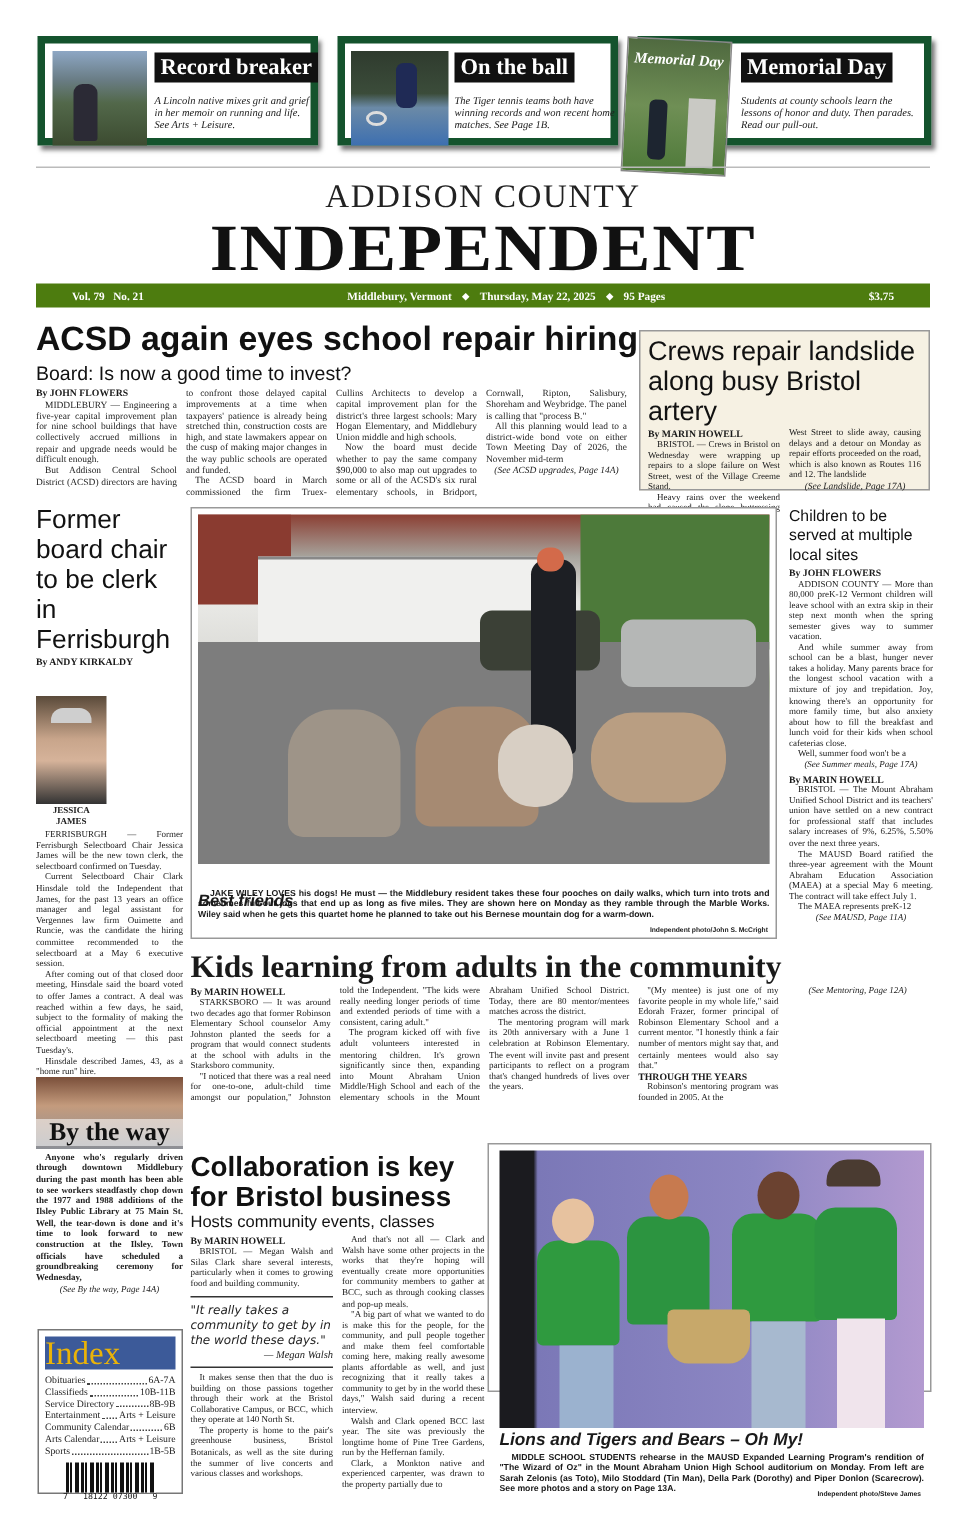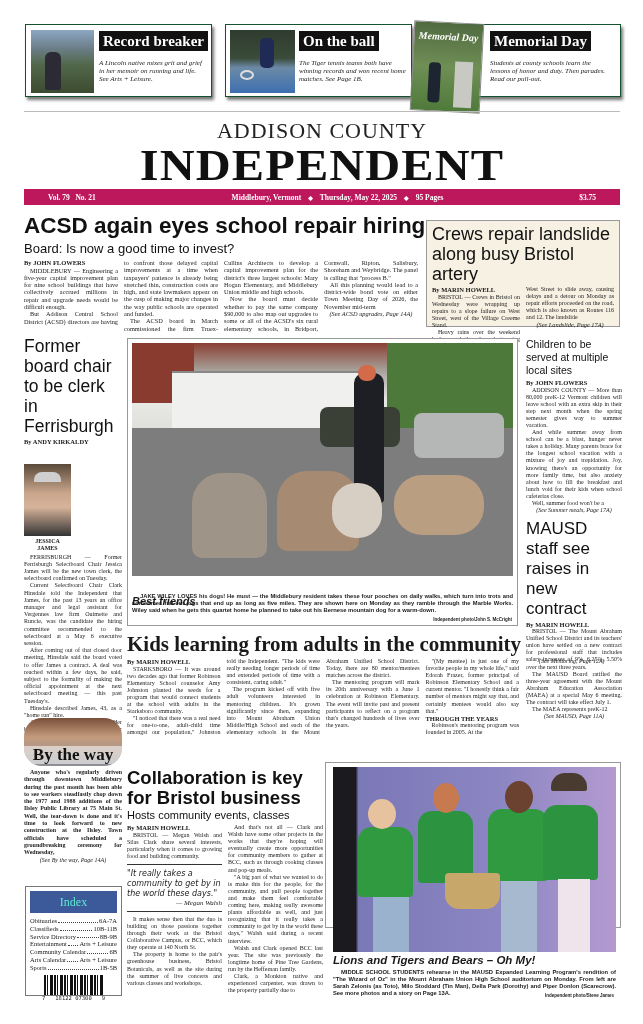--- a/index.html
+++ b/index.html
@@ -8,40 +8,40 @@
   .abs { position: absolute; }
   .serif { font-family: "Liberation Serif", serif; }
   .body-text { font-family: "Liberation Serif", serif; font-size: 6.3px; line-height: 7.3px; text-align: justify; color: #222; }
   .body-text p { text-indent: 6px; }
   .byline { font-family: "Liberation Serif", serif; font-weight: bold; font-size: 6.5px; line-height: 7.5px; }
   .jump { font-style: italic; text-align: center; font-size: 6.3px; line-height: 7.5px; }
   .cols2 { column-count: 2; column-gap: 6px; }
   .cols4 { column-count: 4; column-gap: 6px; }
 
   
-  .teaser { border: 1px solid #14532d; background: #fff; box-shadow: 2px 3px 3px #777; }
+  .teaser { border: 5px solid #14532d; background: #fff; box-shadow: 2px 3px 3px #777; }
   .teaser-title { background: #111; color: #fff; font-family: "Liberation Serif", serif; font-weight: bold; font-size: 15px; line-height: 20px; padding: 0 4px; white-space: nowrap; }
   .teaser-text { font-style: italic; font-size: 7px; line-height: 8px; margin-top: 4px; color: #222; }
   .photo { overflow: hidden; }
 
   
   .mast-top { width: 100%; text-align: center; font-size: 22px; letter-spacing: 1px; color: #222; }
   .mast-main { width: 100%; text-align: center; font-size: 44px; font-weight: bold; letter-spacing: 1px; line-height: 44px; color: #111; transform: scaleX(1.1); }
-  .dateline { background: #be185d; color: #fff; font-size: 7.5px; font-weight: bold; display: flex; align-items: center; height: 16px; }
+  .dateline { background: #4d7c0f; color: #fff; font-size: 7.5px; font-weight: bold; display: flex; align-items: center; height: 16px; }
 
   .h-big { font-family: "Liberation Sans", sans-serif; font-weight: bold; color: #111; }
   .h-sub { font-family: "Liberation Sans", sans-serif; color: #111; }
   .box-beige { background: #f6f1e3; border: 1px solid #999; }
   .photo-frame { border: 1px solid #999; background: #fff; }
   .caption-title { font-family: "Liberation Sans", sans-serif; font-style: italic; font-weight: bold; font-size: 11px; }
   .caption-text { font-family: "Liberation Sans", sans-serif; font-weight: bold; font-size: 5.8px; line-height: 7px; }
   .credit { font-family: "Liberation Sans", sans-serif; font-size: 4.5px; text-align: right; font-weight: bold; }
 
   .index-box { border: 1px solid #777; background: #fff; }
-  .index-head { background: #3c5a99; color: #5eead4; text-align: center; font-size: 12px; line-height: 22px; margin: 4px; }
+  .index-head { background: #3c5a99; color: #eab308; font-size: 22px; line-height: 22px; margin: 4px; }
   .index-row { display: flex; font-size: 6.5px; line-height: 7.8px; padding: 0 4px; }
   .index-row .dots { flex: 1; border-bottom: 1px dotted #444; margin: 0 1px 2px; }
 
   .pullquote { border-top: 1px solid #333; border-bottom: 1px solid #333; font-family: "DejaVu Sans", sans-serif; font-style: italic; font-size: 8px; line-height: 10px; padding: 4px 0; }
 </style>
 </head>
 <body>
 
 <div class="abs teaser" style="left:25px;top:24px;width:187px;height:73px;">
   <div class="abs photo" style="left:5px;top:5px;width:63px;height:63px;background:linear-gradient(180deg,#8da7c4 0%,#6a7d86 30%,#52684a 55%,#3c4b30 100%);">
@@ -159,21 +159,20 @@
 <div class="abs" style="left:526px;top:336px;width:96px;">
   <div class="h-sub" style="font-size:10.5px;line-height:13px;margin-top:2px;">Children to be served at multiple local sites</div>
   <div class="byline" style="margin-top:2px;">By JOHN FLOWERS</div>
   <div class="body-text" style="font-size:6px;line-height:7.1px;">
     <p>ADDISON COUNTY — More than 80,000 preK-12 Vermont children will leave school with an extra skip in their step next month when the spring semester gives way to summer vacation.</p>
     <p>And while summer away from school can be a blast, hunger never takes a holiday. Many parents brace for the longest school vacation with a mixture of joy and trepidation. Joy, knowing there's an opportunity for more family time, but also anxiety about how to fill the breakfast and lunch void for their kids when school cafeterias close.</p>
     <p>Well, summer food won't be a</p>
   </div>
   <div class="jump" style="font-size:6px;">(See Summer meals, Page 17A)</div>
 
-  <div class="h-sub" style="font-size:17px;line-height:20px;margin-top:4px;">MAUSD staff see raises in new contract</div>
   <div class="byline" style="margin-top:2px;">By MARIN HOWELL</div>
   <div class="body-text" style="font-size:6px;line-height:7.1px;">
     <p>BRISTOL — The Mount Abraham Unified School District and its teachers' union have settled on a new contract for professional staff that includes salary increases of 9%, 6.25%, 5.50% over the next three years.</p>
     <p>The MAUSD Board ratified the three-year agreement with the Mount Abraham Education Association (MAEA) at a special May 6 meeting. The contract will take effect July 1.</p>
     <p>The MAEA represents preK-12</p>
   </div>
   <div class="jump" style="font-size:6px;">(See MAUSD, Page 11A)</div>
 </div>
 
 <div class="abs" style="left:127px;top:632px;width:392px;">
@@ -189,21 +188,21 @@
     </div>
     <div class="byline">THROUGH THE YEARS</div>
     <div class="body-text" style="font-size:6px;line-height:7.1px;">
         <p>Robinson's mentoring program was founded in 2005. At the</p>
       </div>
     <div class="jump" style="font-size:6px;">(See Mentoring, Page 12A)</div>
   </div>
 </div>
 
 <div class="abs" style="left:24px;top:718px;width:98px;">
-  <div style="position:relative;width:98px;height:48px;background:linear-gradient(180deg,#7a4f3a 0%,#c49b7d 40%,#8c8f96 100%);overflow:hidden;border-radius:18px;">
+  <div style="position:relative;width:98px;height:48px;background:linear-gradient(180deg,#7a4f3a 0%,#c49b7d 40%,#8c8f96 100%);overflow:hidden;">
     <div class="abs serif" style="left:0;bottom:2px;width:98px;text-align:center;color:#111;font-weight:bold;font-size:17px;line-height:18px;background:rgba(255,255,255,0.55);">By the way</div>
   </div>
   <div class="body-text" style="font-weight:bold;font-size:6px;line-height:7.3px;margin-top:3px;text-indent:6px;">Anyone who's regularly driven through downtown Middlebury during the past month has been able to see workers steadfastly chop down the 1977 and 1988 additions of the Ilsley Public Library at 75 Main St. Well, the tear-down is done and it's time to look forward to new construction at the Ilsley. Town officials have scheduled a groundbreaking ceremony for Wednesday,</div>
   <div class="jump" style="font-size:6px;">(See By the way, Page 14A)</div>
 </div>
 
 <div class="abs index-box" style="left:25px;top:886px;width:97px;height:110px;">
   <div class="index-head serif">Index</div>
   <div>
     <div class="index-row serif">

